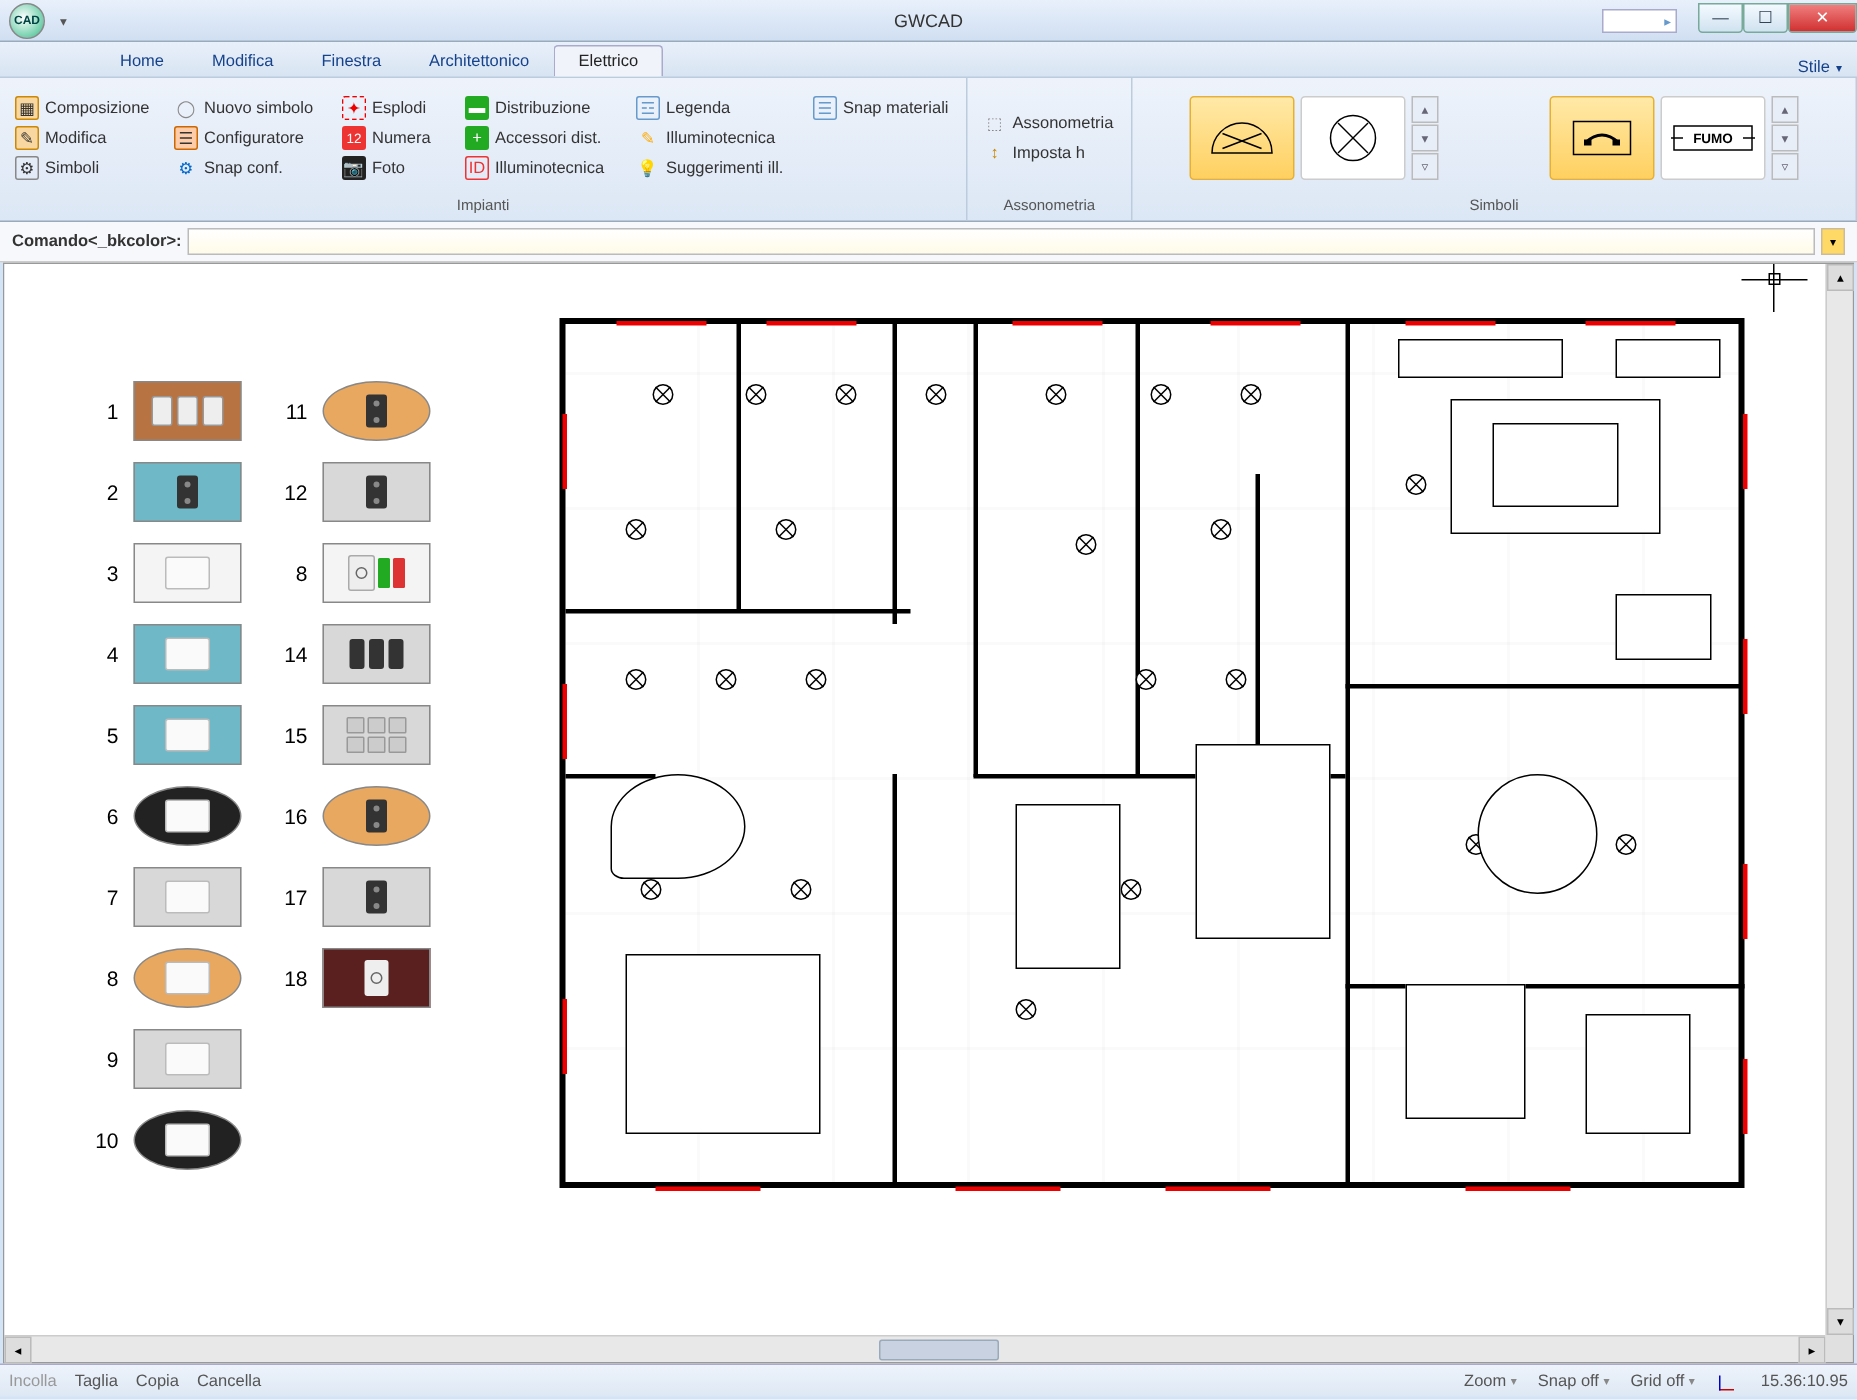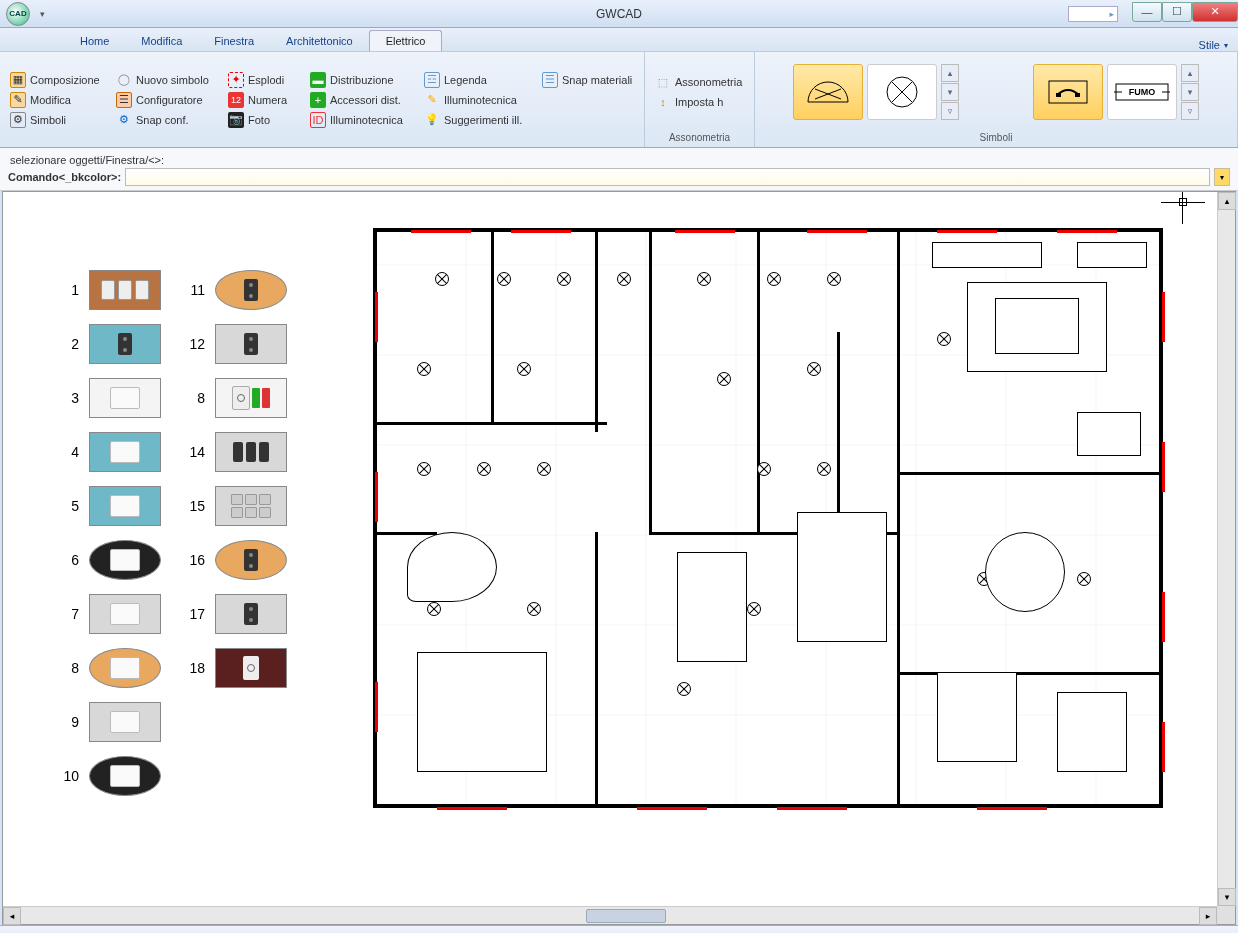--- a/index.html
+++ b/index.html
@@ -200,20 +200,21 @@
             </div>
         </div>
         <div class="col" style="width:100px">
           <div class="btn">
               <span class="ico" style="border:1px solid #69c;color:#69c">☰</span>
               <span>Snap materiali</span>
             </div>
         </div>
       </div>
     </div>
+    <div class="rlabel">Impianti</div>
   </div>
 
   <div class="rgroup" style="flex:0 0 110px">
     <div class="rows">
       <div class="col">
         <div class="btn">
             <span class="ico" style="color:#888">⬚</span>
             <span>Assonometria</span>
           </div>
         <div class="btn">
@@ -270,21 +271,20 @@
             <div>▾</div>
             <div>▿</div>
           </div>
       </div>
     </div>
     <div class="rlabel">Simboli</div>
   </div>
 </div>
 
 <div class="cmdarea">
-  <div class="hist">selezionare oggetti/Finestra/&lt;&gt;:</div>
   <div class="inputrow">
     <span class="prompt">Comando&lt;_bkcolor&gt;:</span>
     <input type="text" value="" style="">
     <div class="drop">▾</div>
   </div>
 </div>
 
 <div class="canvas-wrap">
   <div class="canvas">
     <div class="cross-h"></div>

